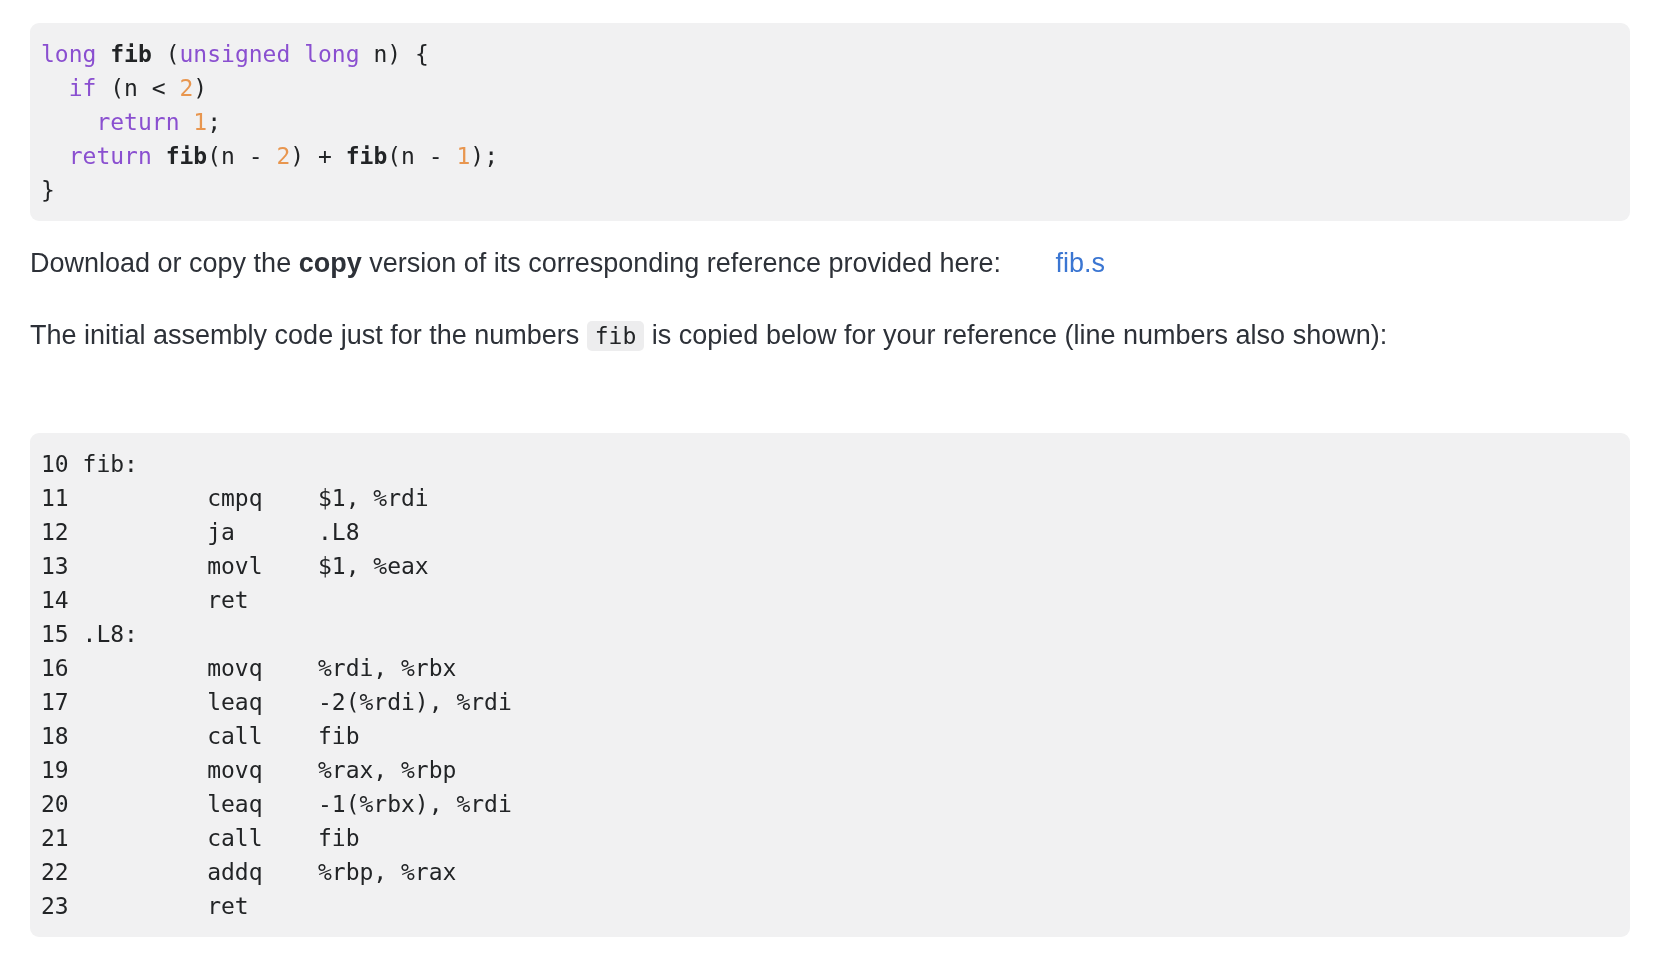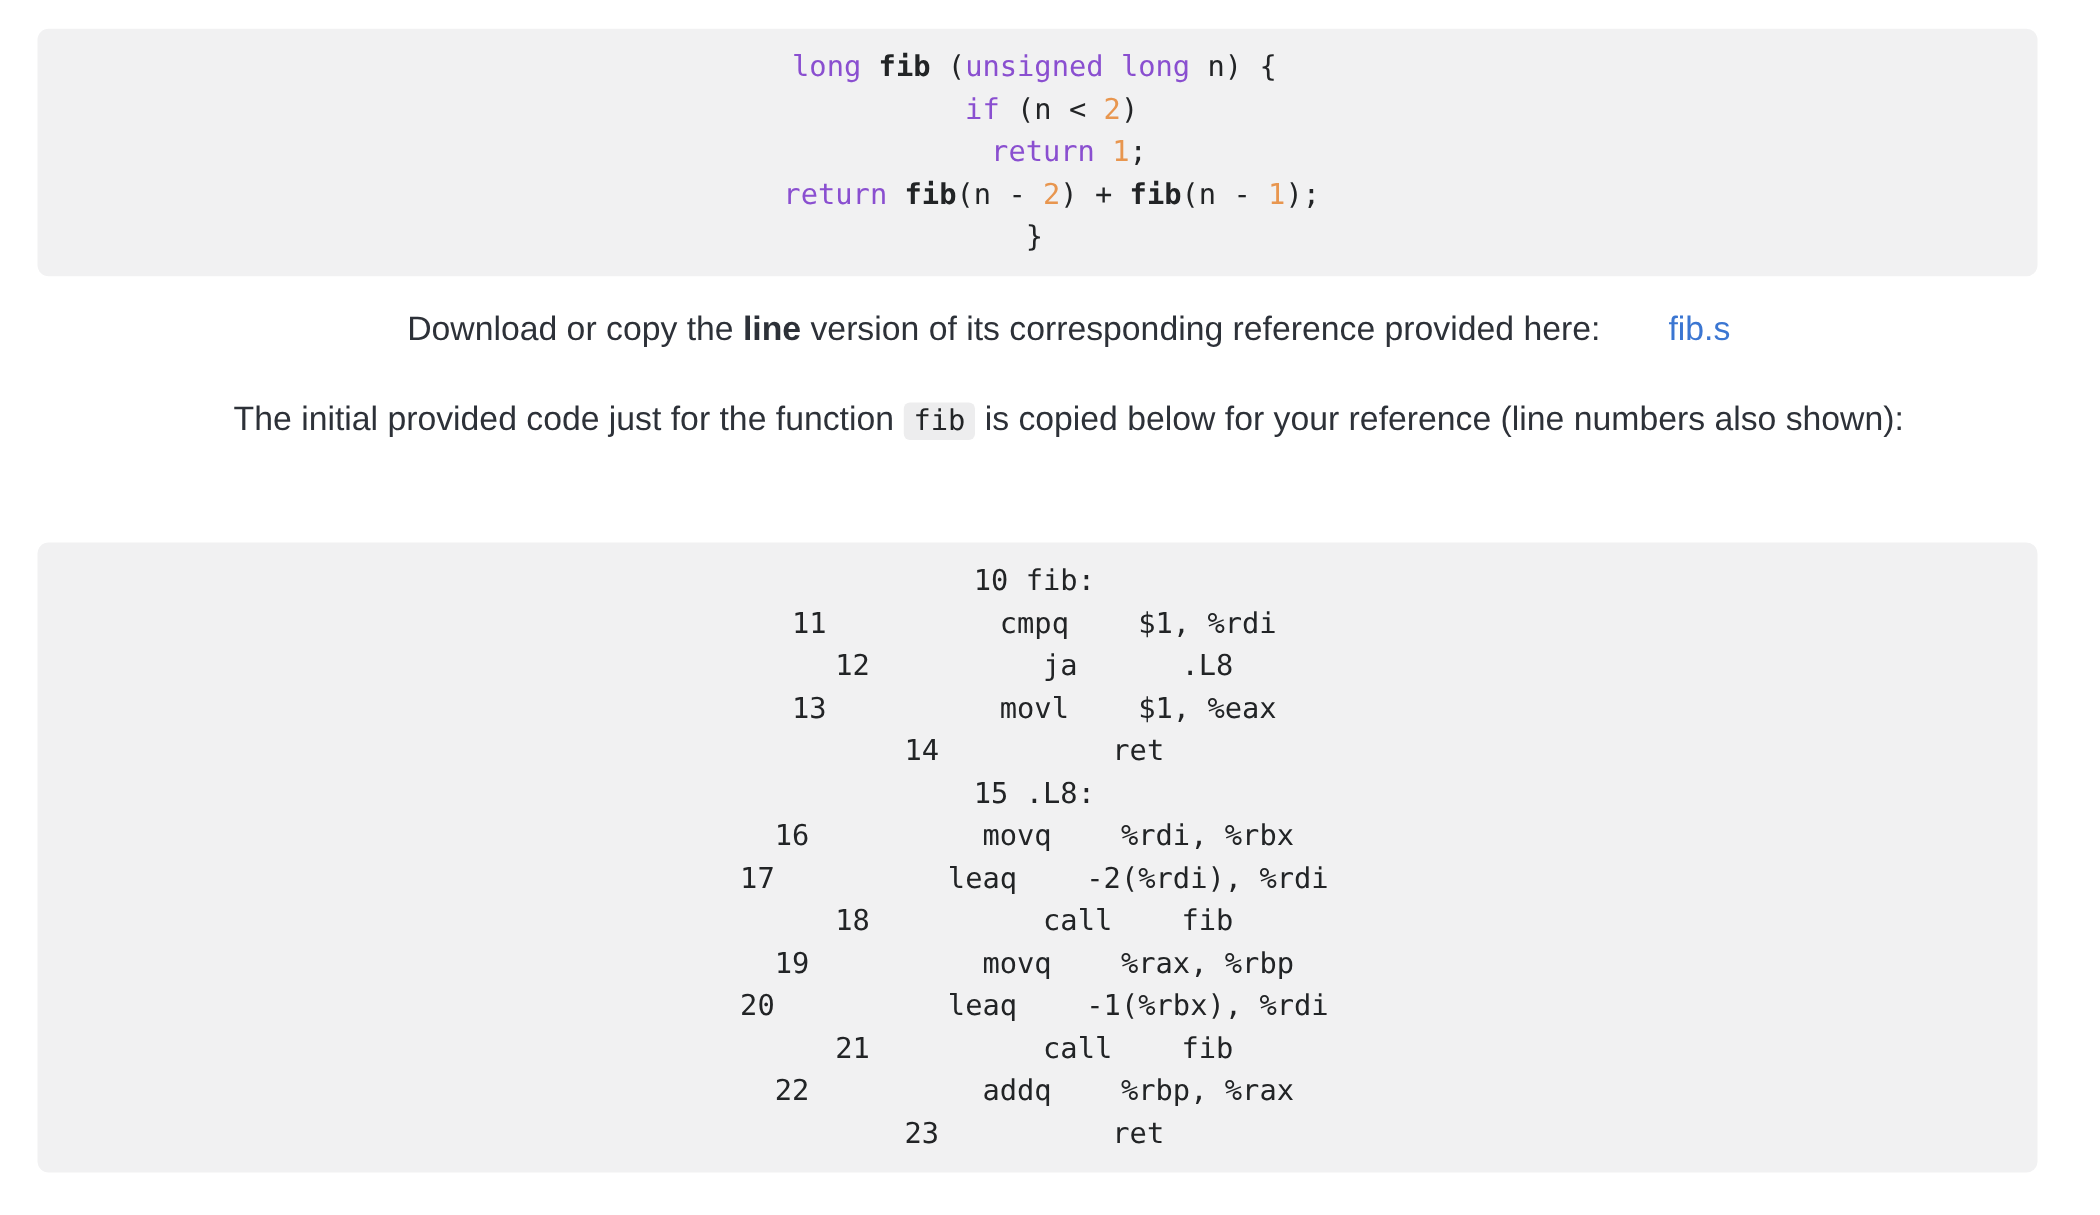--- a/index.html
+++ b/index.html
@@ -2,21 +2,21 @@
 <html style="--code-bg: #f1f1f2; --code-text: #222426; --body-text: #2d3138; --keyword: #8a4fd0; --number: #e8964f; --link: #3b76d2; --inline-code-bg: #ededee;"><head>
 <meta charset="utf-8">
 <style>
   * { margin: 0; padding: 0; box-sizing: border-box; }
   html, body {
     width: 1680px; height: 972px;
     background: #ffffff;
     font-family: "Liberation Sans", sans-serif;
     overflow: hidden;
   }
-  .page { padding: 23px 0 0 30px; text-align: center; }
+  .page { padding: 23px 0 0 30px; }
 
   .code-block {
     width: 1600px;
     background: var(--code-bg, #f1f1f2);
     border-radius: 9px;
     padding: 14px 16px 14px 11px;
     font-family: "DejaVu Sans Mono", monospace;
     font-size: 23px;
     line-height: 34px;
     color: var(--code-text, #222426);
@@ -55,19 +55,19 @@
     color: var(--code-text, #222426);
   }
 </style>
 </head>
 <body>
 
 <div class="page">
 
   <pre class="code-block c-code" id="c-code"><div class="code-line"><span class="tok-k">long</span><span> </span><span class="tok-f">fib</span><span> (</span><span class="tok-k">unsigned</span><span> </span><span class="tok-k">long</span><span> n) {</span></div><div class="code-line"><span>  </span><span class="tok-k">if</span><span> (n &lt; </span><span class="tok-n">2</span><span>)</span></div><div class="code-line"><span>    </span><span class="tok-k">return</span><span> </span><span class="tok-n">1</span><span>;</span></div><div class="code-line"><span>  </span><span class="tok-k">return</span><span> </span><span class="tok-f">fib</span><span>(n - </span><span class="tok-n">2</span><span>) + </span><span class="tok-f">fib</span><span>(n - </span><span class="tok-n">1</span><span>);</span></div><div class="code-line"><span>}</span></div></pre>
 
-  <p class="para para-download"><span>Download or copy the </span><strong>line</strong><span> version of its corresponding reference provided here: </span><a class="link" href="#">fib.s</a></p>
+  <p class="para para-download"><span>Download or copy the </span><strong>copy</strong><span> version of its corresponding reference provided here: </span><a class="link" href="#">fib.s</a></p>
 
-  <p class="para para-reference"><span>The initial provided code just for the function </span><code class="inline-code">fib</code><span> is copied below for your reference (line numbers also shown):</span></p>
+  <p class="para para-reference"><span>The initial assembly code just for the numbers </span><code class="inline-code">fib</code><span> is copied below for your reference (line numbers also shown):</span></p>
 
   <pre class="code-block asm-block" id="asm-code"><div class="code-line">10 fib:</div><div class="code-line">11          cmpq    $1, %rdi</div><div class="code-line">12          ja      .L8</div><div class="code-line">13          movl    $1, %eax</div><div class="code-line">14          ret</div><div class="code-line">15 .L8:</div><div class="code-line">16          movq    %rdi, %rbx</div><div class="code-line">17          leaq    -2(%rdi), %rdi</div><div class="code-line">18          call    fib</div><div class="code-line">19          movq    %rax, %rbp</div><div class="code-line">20          leaq    -1(%rbx), %rdi</div><div class="code-line">21          call    fib</div><div class="code-line">22          addq    %rbp, %rax</div><div class="code-line">23          ret</div></pre>
 
 </div>
 
 </body></html>

